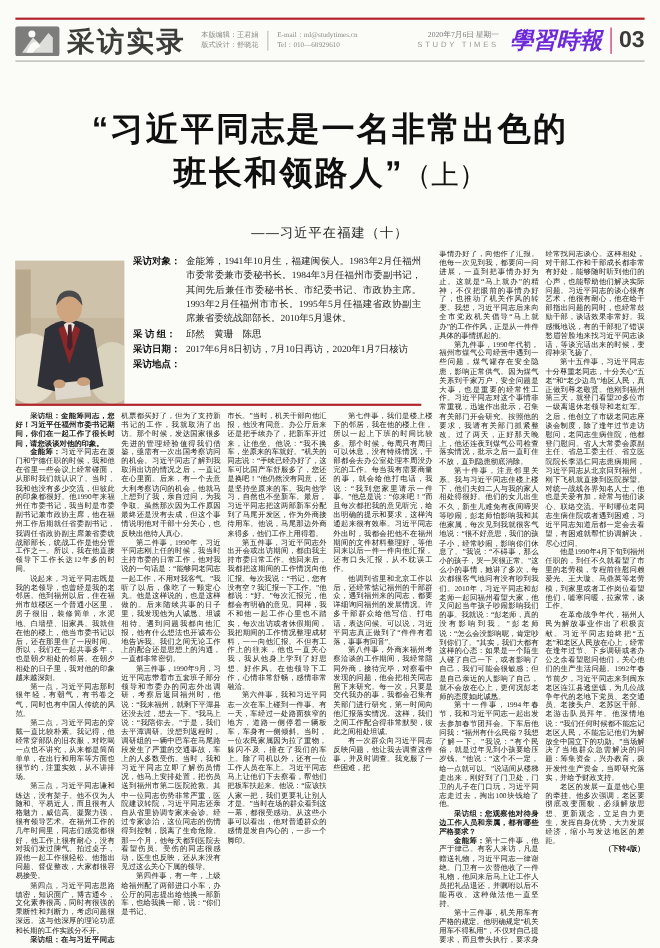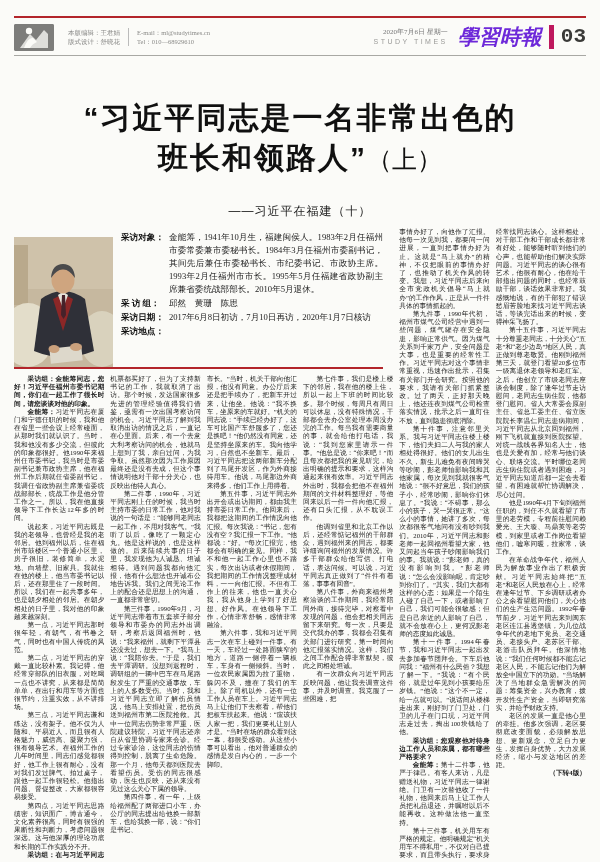--- a/index.html
+++ b/index.html
@@ -13,22 +13,22 @@
   .section-title{font-family:"Liberation Sans","DejaVu Sans",sans-serif;font-weight:bold;font-size:25px;
                  color:#3c3c3a;letter-spacing:2px;margin-left:7px;white-space:nowrap;}
   .credits{display:flex;align-items:center;margin-left:14px;gap:8px;}
   .credit-group{font-size:6.5px;line-height:9px;color:#8a8a88;white-space:nowrap;}
   .credit-group.bordered{border-left:1px solid #bbb;padding-left:8px;}
   .spacer{flex:1;}
   .date-block{text-align:right;font-size:7px;line-height:9px;color:#777;margin-right:8px;white-space:nowrap;}
   .date-block .en{letter-spacing:2.5px;color:#9a9a98;font-family:"Liberation Sans",sans-serif;}
   .masthead-cn{font-family:"Liberation Serif","DejaVu Serif",serif;font-weight:bold;font-style:italic;
                font-size:21px;color:#6d28d9;margin:0 7px 0 2px;white-space:nowrap;}
-  .pageno{font-family:Liberation Mono, monospace;font-weight:bold;font-size:21px;color:#3a3a38;
-          border-left:5px solid #be185d;padding-left:7px;line-height:24px;}
+  .pageno{font-family:Liberation Sans, sans-serif;font-weight:bold;font-size:21px;color:#3a3a38;
+          border-left:1px solid #be185d;padding-left:7px;line-height:24px;}
   .header-rule{position:absolute;left:14px;right:14px;top:55px;height:1px;background:#a8a8a4;}
   
   .headline{position:absolute;left:20px;right:20px;top:72px;text-align:center;
             font-family:"Liberation Sans","DejaVu Sans",sans-serif;color:#101010;}
   .hl1{font-size:30px;font-weight:bold;letter-spacing:2px;line-height:40px;margin-top:26px;}
   .hl2{font-size:30px;font-weight:bold;letter-spacing:2px;line-height:40px;}
   .hl2 .suffix{font-weight:normal;font-size:25px;letter-spacing:0;}
   .subtitle{margin-top:24px;font-size:12px;font-weight:normal;letter-spacing:1px;color:#1d1d1d;}
   
   .photo{position:absolute;left:14px;top:237px;width:99px;height:131px;overflow:hidden;background:#c5b79d;}
@@ -58,20 +58,21 @@
 
   <div class="header-row">
     <div class="logo">
       <svg width="40" height="27" viewBox="0 0 40 27">
         <rect width="40" height="27" fill="#7d7d7b"></rect>
         <path d="M6 24 L16 10 L22 16 L30 6 L34 10 L34 24 Z" fill="#e9e9e6" opacity="0.9"></path>
         <circle cx="15" cy="7" r="3.2" fill="#fbfbf8"></circle>
         <path d="M10 24 Q14 13 19 14 L23 18 Q18 20 16 24 Z" fill="#fbfbf8"></path>
       </svg>
     </div>
+    <div class="section-title">采访实录</div>
     <div class="credits">
       <div class="credit-group">
         <div>本版编辑：王君娟</div>
         <div>版式设计：舒晓花</div>
       </div>
       <div class="credit-group bordered">
         <div>E-mail：ml@studytimes.cn</div>
         <div>Tel：010—68929610</div>
       </div>
     </div>

